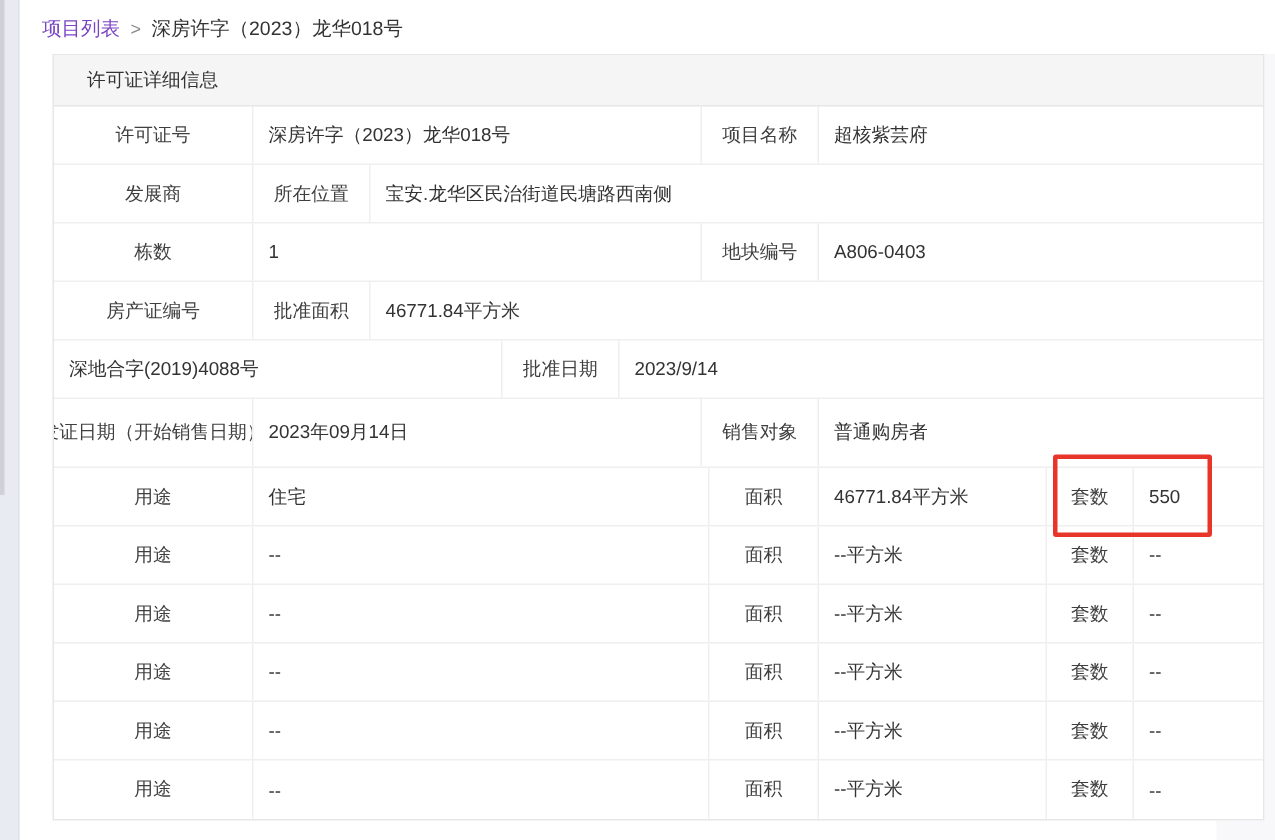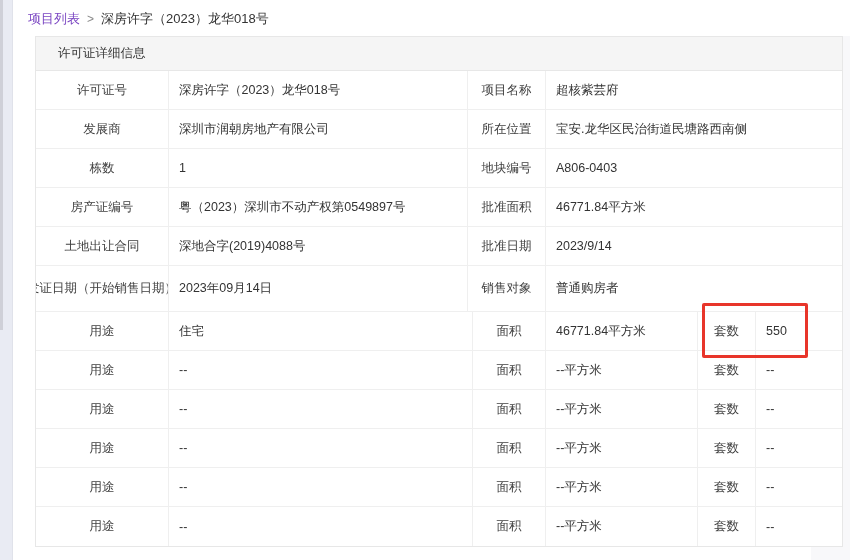--- a/index.html
+++ b/index.html
@@ -51,38 +51,35 @@
   <div class="panel-header">许可证详细信息</div>
   <div id="rows-host">
       <div class="row">
         <div class="cell label w-l1">许可证号</div>
         <div class="cell value w-v1">深房许字（2023）龙华018号</div>
         <div class="cell label w-l2">项目名称</div>
         <div class="cell value last">超核紫芸府</div>
       </div>
       <div class="row">
         <div class="cell label w-l1">发展商</div>
-        <div class="cell value w-v1">深圳市润朝房地产有限公司</div>
         <div class="cell label w-l2">所在位置</div>
         <div class="cell value last">宝安.龙华区民治街道民塘路西南侧</div>
       </div>
       <div class="row">
         <div class="cell label w-l1">栋数</div>
         <div class="cell value w-v1">1</div>
         <div class="cell label w-l2">地块编号</div>
         <div class="cell value last">A806-0403</div>
       </div>
       <div class="row">
         <div class="cell label w-l1">房产证编号</div>
-        <div class="cell value w-v1">粤（2023）深圳市不动产权第0549897号</div>
         <div class="cell label w-l2">批准面积</div>
         <div class="cell value last">46771.84平方米</div>
       </div>
       <div class="row">
-        <div class="cell label w-l1">土地出让合同</div>
         <div class="cell value w-v1">深地合字(2019)4088号</div>
         <div class="cell label w-l2">批准日期</div>
         <div class="cell value last">2023/9/14</div>
       </div>
       <div class="row tall">
         <div class="cell label w-l1">
           <div class="lbl-wrap">
             <div>发证日期</div>
             <div>（开始销售日期）</div>
           </div>

